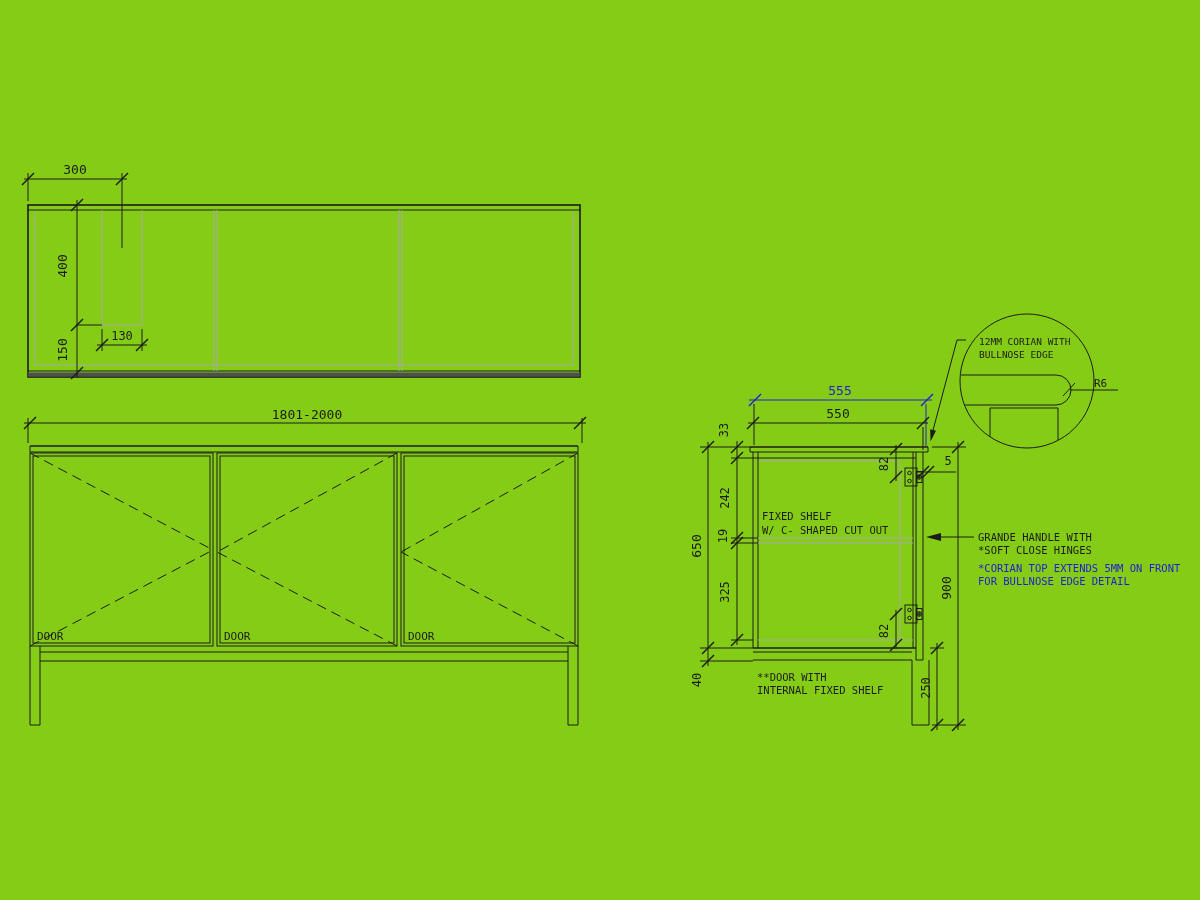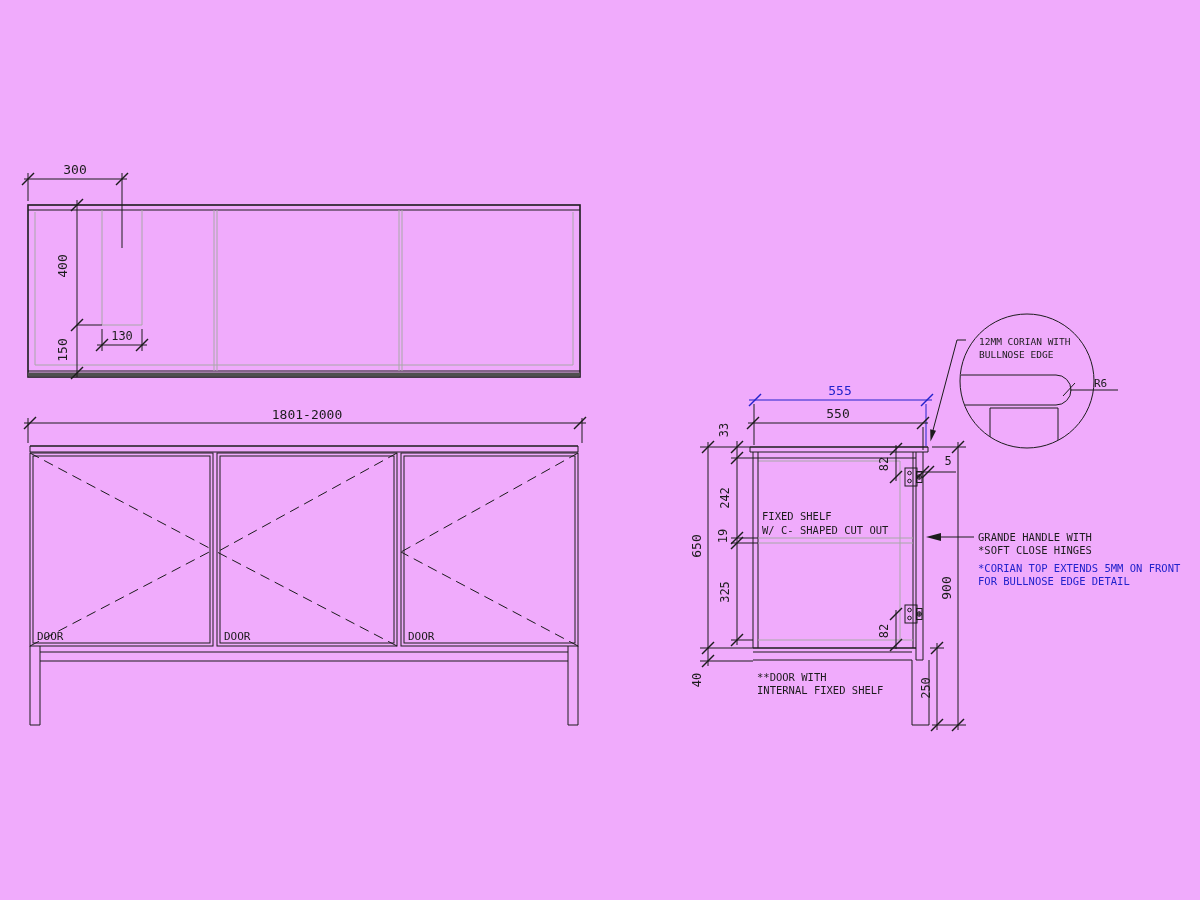--- a/index.html
+++ b/index.html
@@ -1,16 +1,16 @@
 <!DOCTYPE html>
 <html><head>
 <meta charset="utf-8">
 <style>
   html,body{margin:0;padding:0;background:#ffffff;}
-  .page{width:1200px;height:900px;background:#f0abfc;position:relative;overflow:hidden;}
+  .page{width:1200px;height:900px;background:#84cc16;position:relative;overflow:hidden;}
   svg{display:block;}
   .ln{stroke:#1c1c1c;fill:none;stroke-width:1;}
   .ln2{stroke:#1c1c1c;fill:none;stroke-width:1.6;}
   .ln14{stroke:#1c1c1c;fill:none;stroke-width:1.4;}
   .lt{stroke:#a8a8a8;fill:none;stroke-width:1;}
   .dk{stroke:#4f4f4f;fill:none;stroke-width:4;}
   .bl{stroke:#2222cc;fill:none;stroke-width:1;}
   .dash{stroke:#1c1c1c;fill:none;stroke-width:1;stroke-dasharray:10 6;}
   .tk{stroke:#1c1c1c;stroke-width:1.4;fill:none;}
   .tkb{stroke:#2222cc;stroke-width:1.4;fill:none;}

